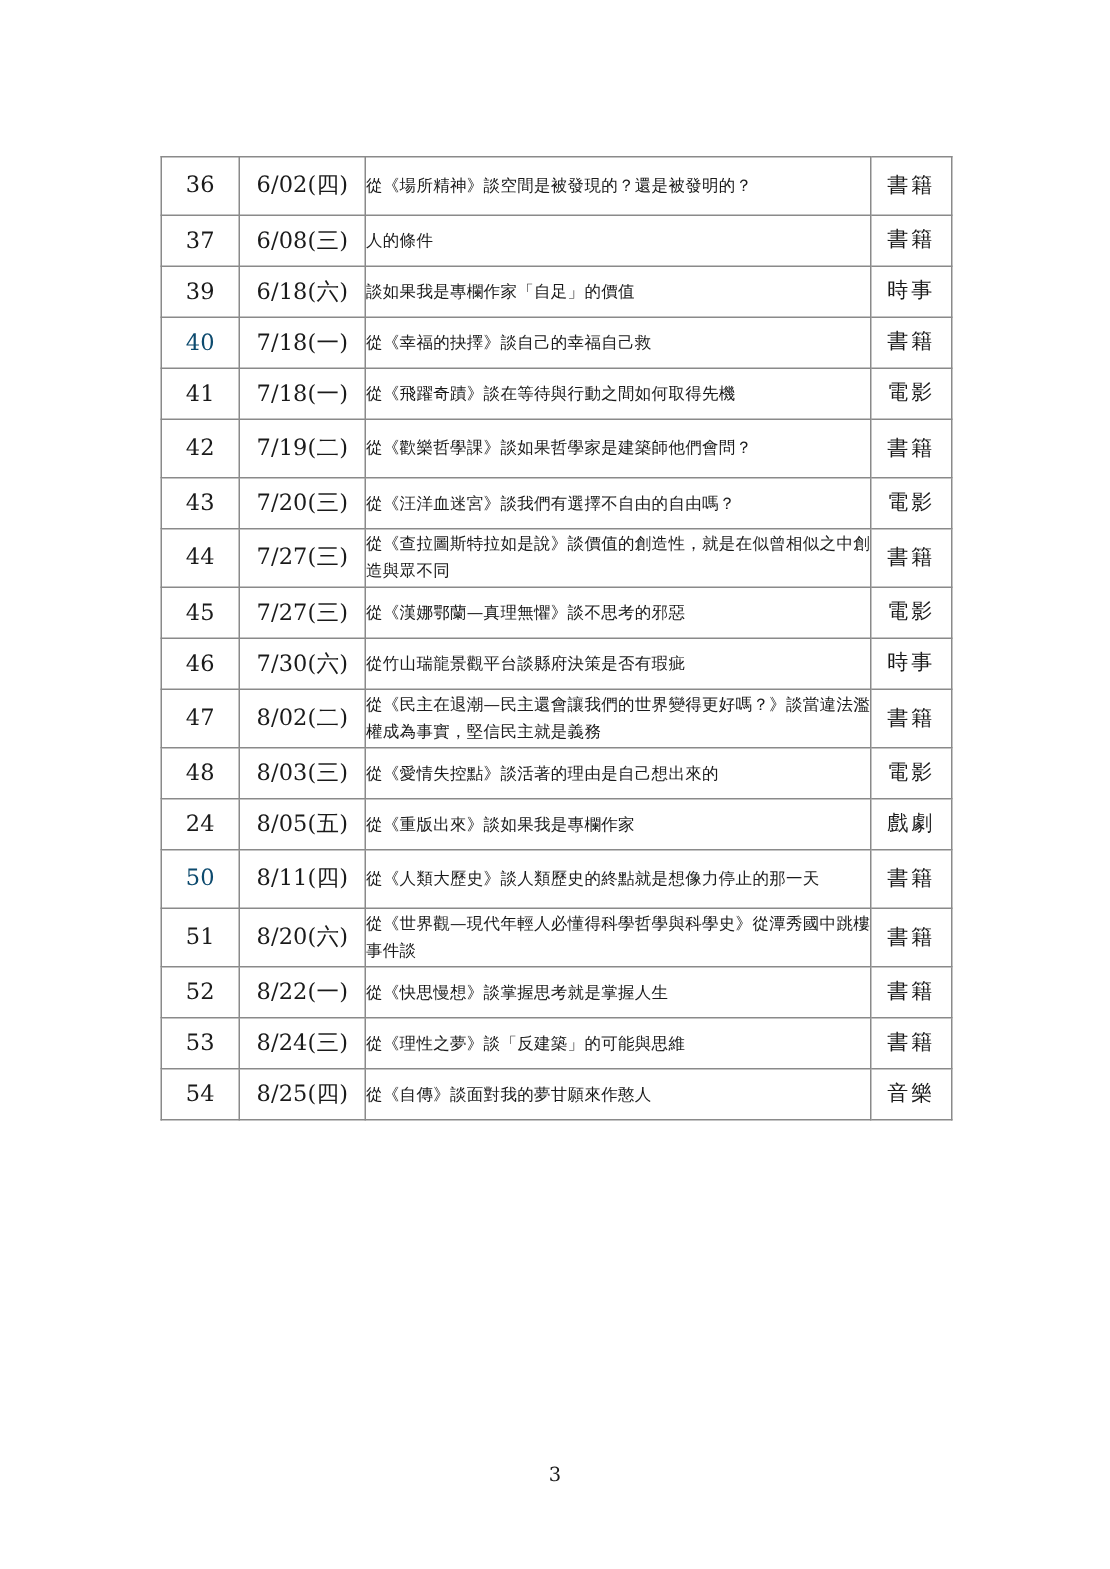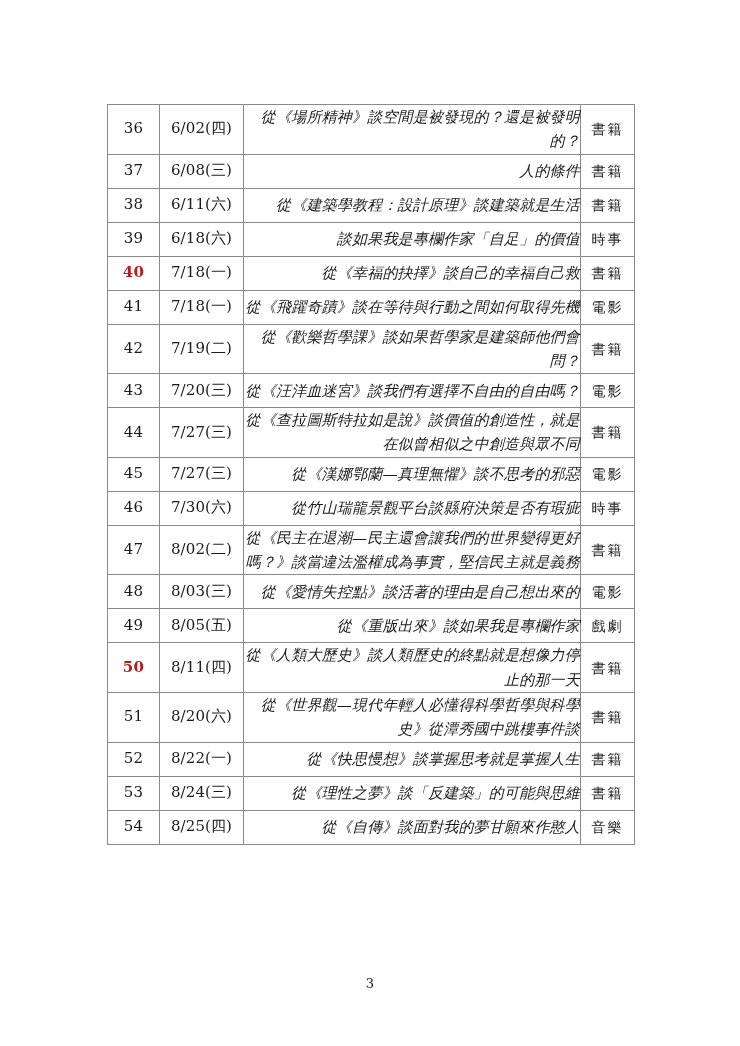--- a/index.html
+++ b/index.html
@@ -69,33 +69,31 @@
     letter-spacing: 0.1px;
   }
 
   .cell-cat {
     font-size: 14px;
     letter-spacing: 2px;
     padding-left: 4px;
   }
 
   .cell-topic {
-    text-align: right;
-    font-size: 15px;
+    text-align: left;
+    font-size: 11px;
     line-height: 1.62;
     padding: 5px 8px 5px 10px;
     letter-spacing: 0.2px;
     word-break: break-all;
-    font-style: italic;
   }
 
   
   .num-highlight {
-    color: #b91c1c;
-    font-weight: bold;
+    color: #0c4a6e;
   }
 
   
   .row-1 td { height: 33px; }
   .row-2 td { height: 38px; }
 
   .page-number {
     position: absolute;
     left: 0;
     top: 956px;
@@ -125,26 +123,20 @@
           <td class="cell-topic">從《場所精神》談空間是被發現的？還是被發明的？</td>
           <td class="cell-cat">書籍</td>
         </tr>
         <tr class="row-1">
           <td class="cell-no">37</td>
           <td class="cell-date">6/08(三)</td>
           <td class="cell-topic">人的條件</td>
           <td class="cell-cat">書籍</td>
         </tr>
         <tr class="row-1">
-          <td class="cell-no">38</td>
-          <td class="cell-date">6/11(六)</td>
-          <td class="cell-topic">從《建築學教程：設計原理》談建築就是生活</td>
-          <td class="cell-cat">書籍</td>
-        </tr>
-        <tr class="row-1">
           <td class="cell-no">39</td>
           <td class="cell-date">6/18(六)</td>
           <td class="cell-topic">談如果我是專欄作家「自足」的價值</td>
           <td class="cell-cat">時事</td>
         </tr>
         <tr class="row-1">
           <td class="cell-no num-highlight">40</td>
           <td class="cell-date">7/18(一)</td>
           <td class="cell-topic">從《幸福的抉擇》談自己的幸福自己救</td>
           <td class="cell-cat">書籍</td>
@@ -191,21 +183,21 @@
           <td class="cell-topic">從《民主在退潮—民主還會讓我們的世界變得更好嗎？》談當違法濫權成為事實，堅信民主就是義務</td>
           <td class="cell-cat">書籍</td>
         </tr>
         <tr class="row-1">
           <td class="cell-no">48</td>
           <td class="cell-date">8/03(三)</td>
           <td class="cell-topic">從《愛情失控點》談活著的理由是自己想出來的</td>
           <td class="cell-cat">電影</td>
         </tr>
         <tr class="row-1">
-          <td class="cell-no">49</td>
+          <td class="cell-no">24</td>
           <td class="cell-date">8/05(五)</td>
           <td class="cell-topic">從《重版出來》談如果我是專欄作家</td>
           <td class="cell-cat">戲劇</td>
         </tr>
         <tr class="row-2">
           <td class="cell-no num-highlight">50</td>
           <td class="cell-date">8/11(四)</td>
           <td class="cell-topic">從《人類大歷史》談人類歷史的終點就是想像力停止的那一天</td>
           <td class="cell-cat">書籍</td>
         </tr>

